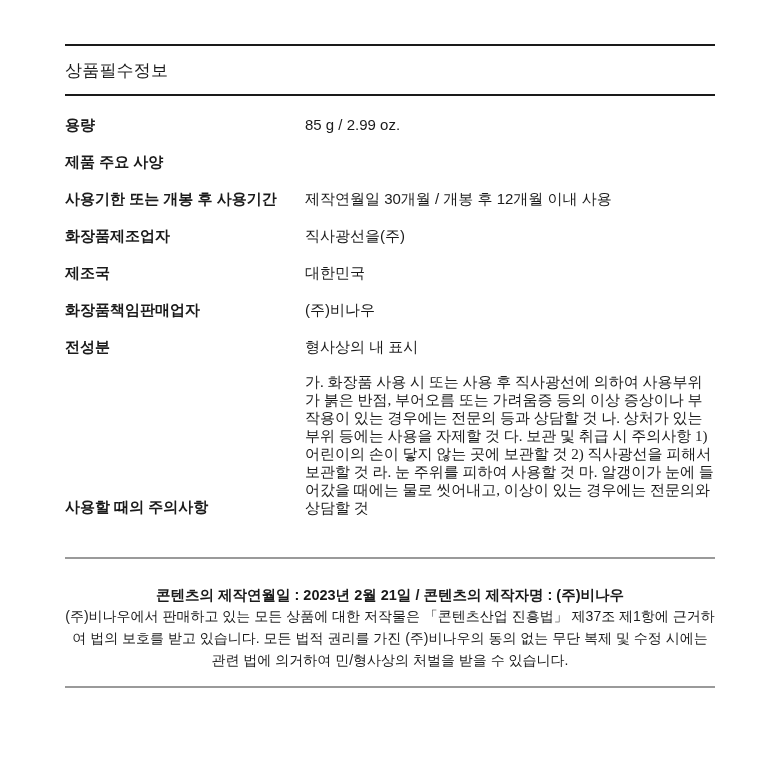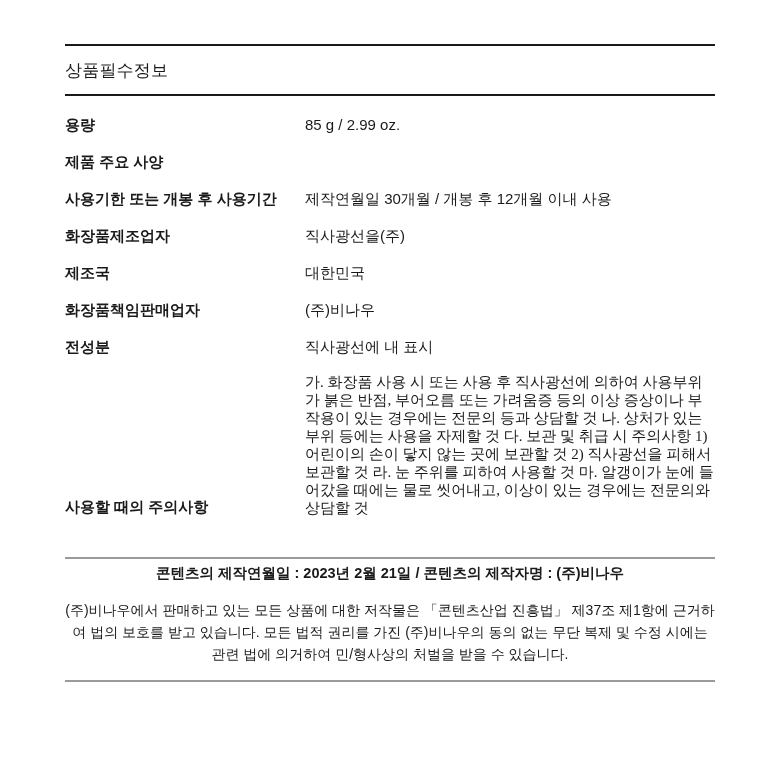--- a/index.html
+++ b/index.html
@@ -55,27 +55,27 @@
   }
   .row.multiline .row-value {
     line-height: 18px;
     font-family: Liberation Serif, serif;
   }
   #section-divider { margin-top: 24px; }
   .footer {
     text-align: center;
   }
   .footer-meta {
-    margin-top: 4px;
+    margin-top: 26px;
     font-size: 14.5px;
     font-weight: 700;
     line-height: 20px;
   }
   .footer-notice {
-    margin-top: 16px;
+    margin-top: 0;
     font-size: 14px;
     line-height: 22px;
   }
   #bottom-rule { margin-top: 15px; }
 </style>
 </head>
 <body>
 
 <div class="content">
 
@@ -111,21 +111,21 @@
       <div class="row-value">대한민국</div>
     </div>
 
     <div class="row">
       <div class="row-label">화장품책임판매업자</div>
       <div class="row-value">(주)비나우</div>
     </div>
 
     <div class="row">
       <div class="row-label">전성분</div>
-      <div class="row-value">직사광선에 내 표시</div>
+      <div class="row-value">형사상의 내 표시</div>
     </div>
 
     <div class="row multiline">
       <div class="row-label">사용할 때의 주의사항</div>
       <div class="row-value">가. 화장품 사용 시 또는 사용 후 직사광선에 의하여 사용부위가 붉은 반점, 부어오름 또는 가려움증 등의 이상 증상이나 부작용이 있는 경우에는 전문의 등과 상담할 것 나. 상처가 있는 부위 등에는 사용을 자제할 것 다. 보관 및 취급 시 주의사항 1) 어린이의 손이 닿지 않는 곳에 보관할 것 2) 직사광선을 피해서 보관할 것 라. 눈 주위를 피하여 사용할 것 마. 알갱이가 눈에 들어갔을 때에는 물로 씻어내고, 이상이 있는 경우에는 전문의와 상담할 것</div>
     </div>
 
   </div>
 
   <hr class="rule rule-light" id="section-divider">

